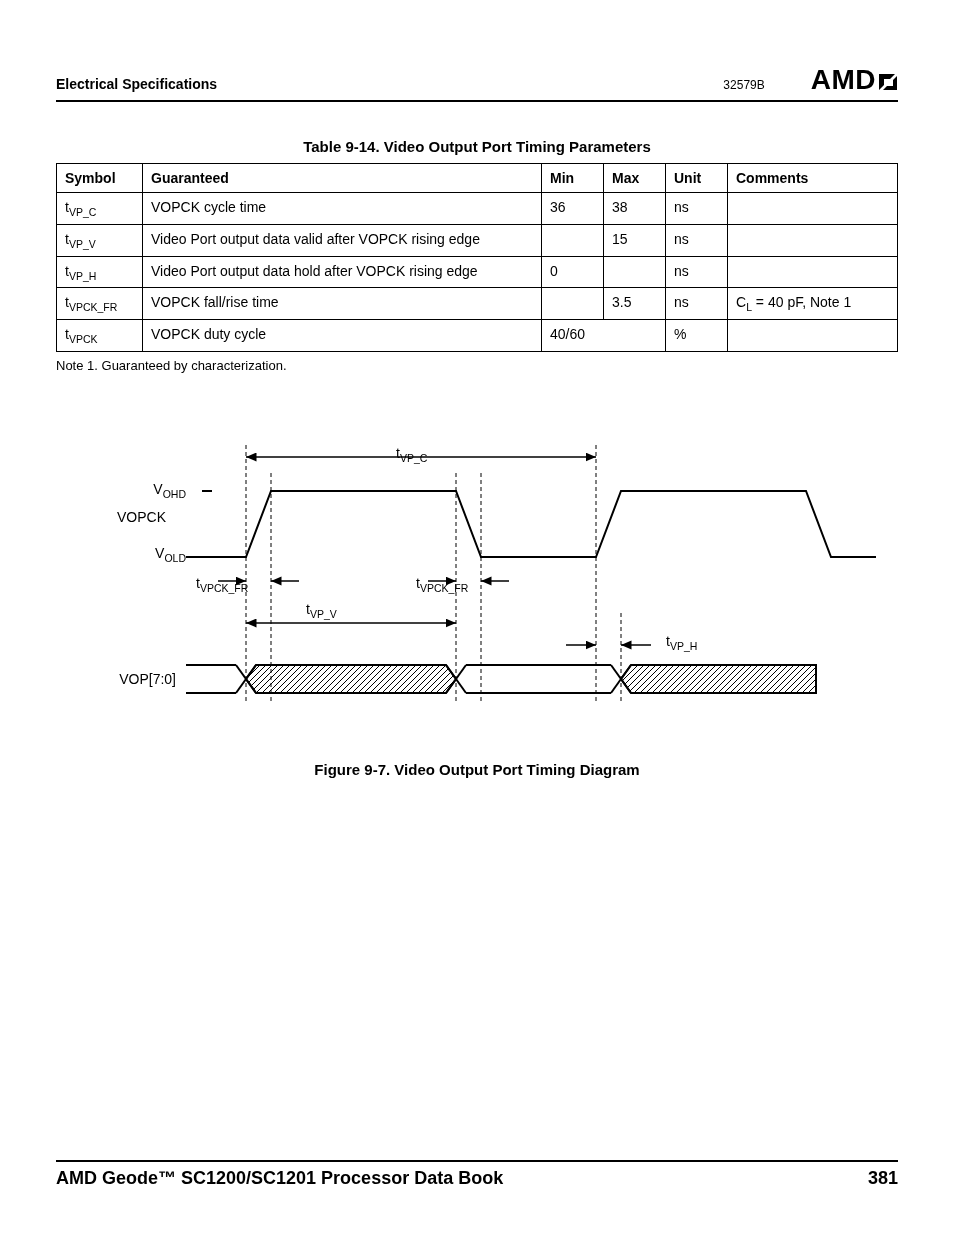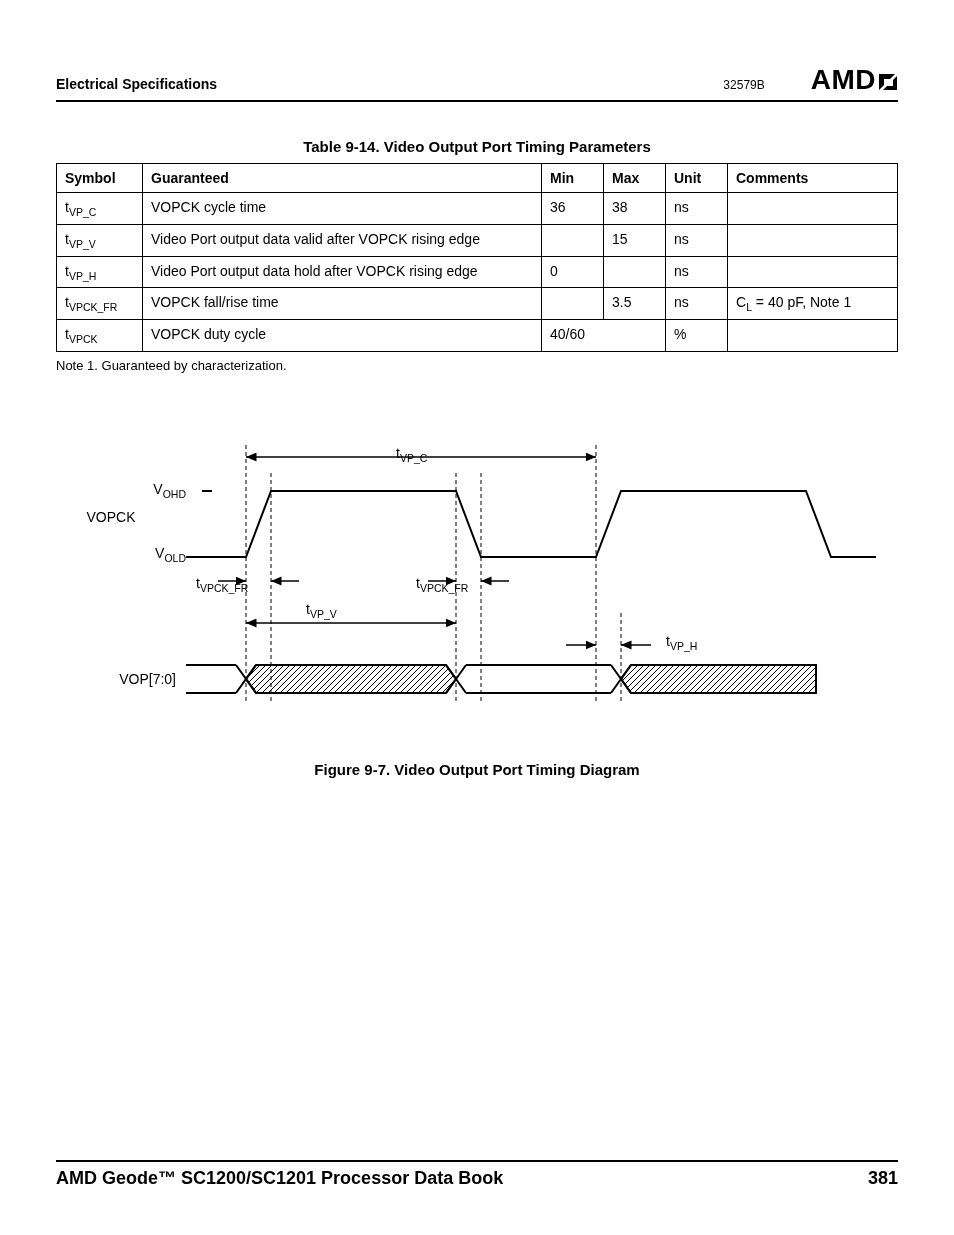--- a/index.html
+++ b/index.html
@@ -174,21 +174,21 @@
       <td></td>
     </tr>
   </tbody>
 </table>
 
 <div class="note">Note 1.   Guaranteed by characterization.</div>
 
 <div class="figure-wrap">
 
   <span class="sig-label" style="left:0; top:48px; width:130px;">V<sub>OHD</sub></span>
-  <span class="sig-label" style="left:0; top:76px; width:110px;text-align:center;">VOPCK</span>
+  <span class="sig-label" style="left:0; top:76px; width:110px;">VOPCK</span>
   <span class="sig-label" style="left:0; top:112px; width:130px;">V<sub>OLD</sub></span>
   <span class="sig-label" style="left:0; top:238px; width:120px;">VOP[7:0]</span>
 
   <span class="sig-label" style="left:340px; top:12px; width:90px; text-align:left;">t<sub>VP_C</sub></span>
   <span class="sig-label" style="left:140px; top:142px; width:110px; text-align:left;">t<sub>VPCK_FR</sub></span>
   <span class="sig-label" style="left:360px; top:142px; width:110px; text-align:left;">t<sub>VPCK_FR</sub></span>
   <span class="sig-label" style="left:250px; top:168px; width:80px; text-align:left;">t<sub>VP_V</sub></span>
   <span class="sig-label" style="left:610px; top:200px; width:70px; text-align:left;">t<sub>VP_H</sub></span>
 
   <svg width="760" height="300" style="position:absolute; left:100px; top:0;">

